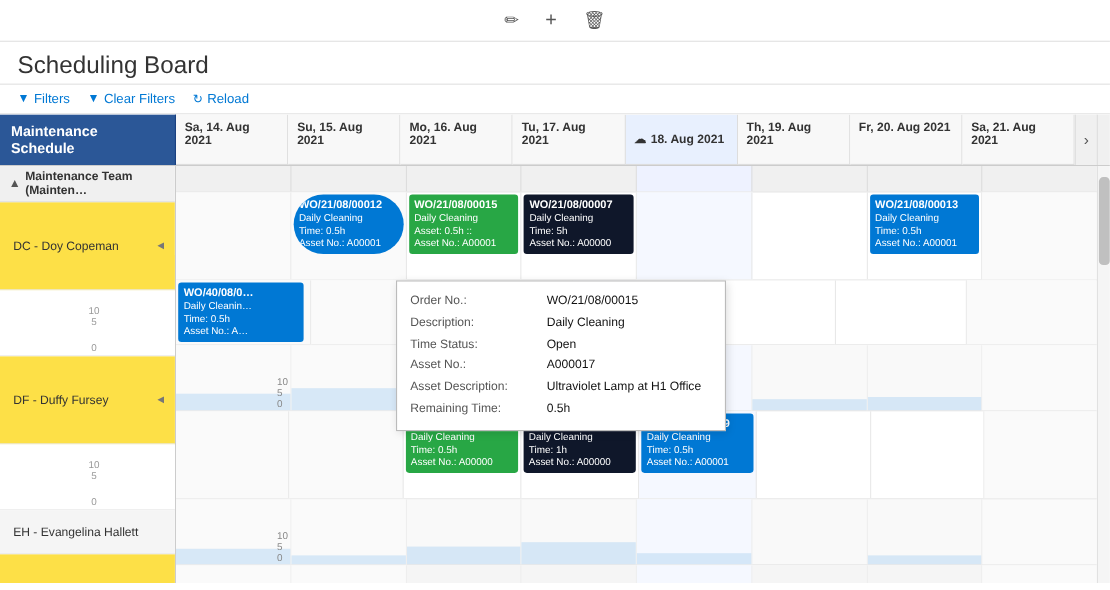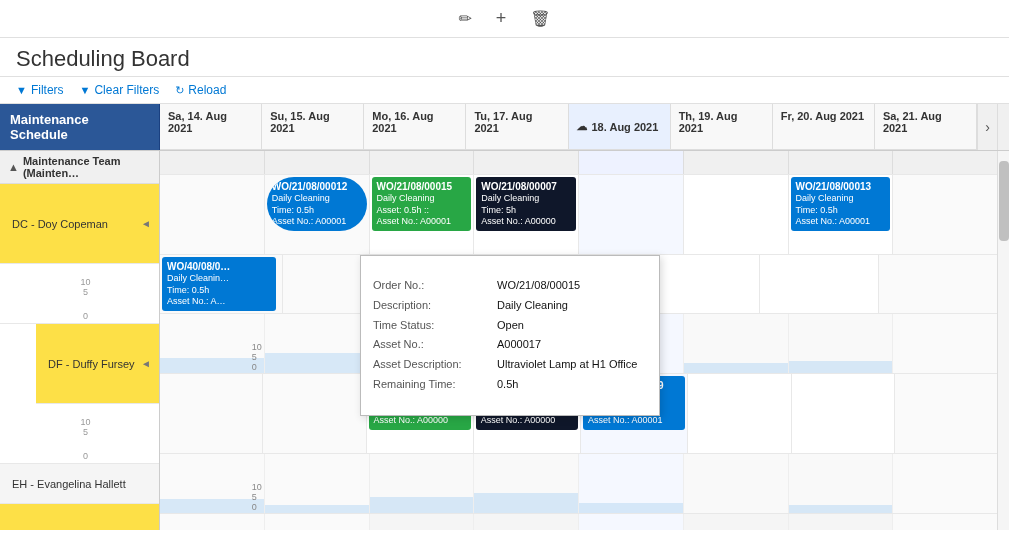--- a/index.html
+++ b/index.html
@@ -138,21 +138,21 @@
         <span>DC - Doy Copeman</span>
         <span class="expand-icon">◄</span>
       </div>
 
       <div class="utilization-row-label" style="height:60px; flex-direction:column;justify-content:flex-end;padding-bottom:2px;">
         <div style="font-size:9px;color:#999;">10</div>
         <div style="font-size:9px;color:#999; margin-bottom:14px;">5</div>
         <div style="font-size:9px;color:#999;">0</div>
       </div>
 
-      <div class="resource-row-label has-expand" style="min-height:80px;margin-left:36px;">
+      <div class="resource-row-label has-expand" style="min-height:80px;">
         <span>DF - Duffy Fursey</span>
         <span class="expand-icon">◄</span>
       </div>
 
       <div class="utilization-row-label" style="height:60px;flex-direction:column;justify-content:flex-end;padding-bottom:2px;">
         <div style="font-size:9px;color:#999;">10</div>
         <div style="font-size:9px;color:#999; margin-bottom:14px;">5</div>
         <div style="font-size:9px;color:#999;">0</div>
       </div>
 
@@ -233,21 +233,21 @@
           <div class="work-order-card blue" style="position:relative; width:calc(100% - 4px);">
             <div class="wo-title">WO/40/08/0…</div>
             <div class="wo-detail">Daily Cleanin…</div>
             <div class="wo-detail">Time: 0.5h</div>
             <div class="wo-detail">Asset No.: A…</div>
           </div>
         </div>
 
         <div style="flex:1; min-width:100px; border-right:1px solid #e8e8e8; position:relative; background:#fafafa;"></div>
 
-        <div class="tooltip-overlay" style="position:absolute; left:200px; top:0; z-index:50; background:#fff; padding:20px 12px; font-size:11px; line-height:1.8; border:1px solid #bbb; box-shadow:2px 2px 8px rgba(0,0,0,0.15); min-width:300px;">
+        <div class="tooltip-overlay" style="position:absolute; left:200px; top:0; z-index:50; background:#fff; padding:8px 12px; font-size:11px; line-height:1.8; border:1px solid #bbb; box-shadow:2px 2px 8px rgba(0,0,0,0.15); min-width:300px;">
           <div class="tip-row">
             <span class="tip-label">Order No.:</span>
             <span class="tip-value">WO/21/08/00015</span>
           </div>
           <div class="tip-row">
             <span class="tip-label">Description:</span>
             <span class="tip-value">Daily Cleaning</span>
           </div>
           <div class="tip-row">
             <span class="tip-label">Time Status:</span>

